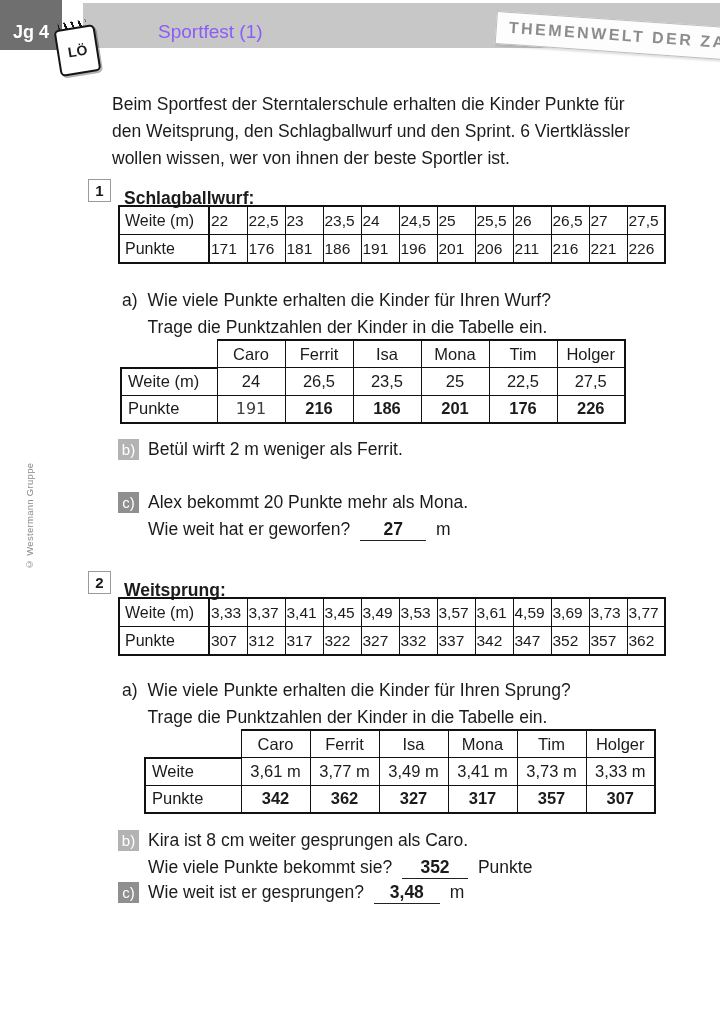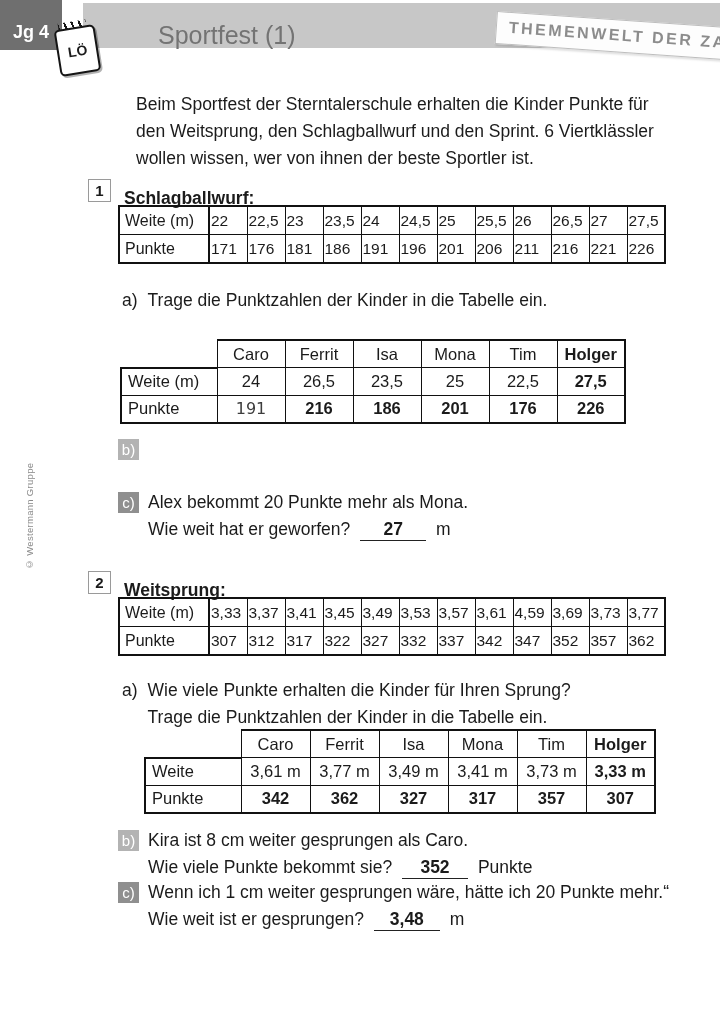--- a/index.html
+++ b/index.html
@@ -3,54 +3,54 @@
 <meta charset="utf-8">
 <style>
   html,body{margin:0;padding:0;background:#e9e9e9;}
   .page{position:relative;width:720px;height:1019px;background:#ffffff;overflow:hidden;
         font-family:"Liberation Sans","DejaVu Sans",sans-serif;color:#1b1b1b;padding-left:42px;}
   
   .header-bar{position:absolute;left:83px;top:3px;width:637px;height:45px;background:#c7c7c7;}
   .jg-box{position:absolute;left:0;top:0;width:62px;height:50px;background:#6f6f6f;color:#fff;
           font-weight:bold;font-size:18px;display:flex;align-items:flex-end;justify-content:center;
           padding-bottom:7px;box-sizing:border-box;}
-  .page-title{position:absolute;left:158px;top:21px;font-size:25px;color:#737373;}
+  .page-title{position:absolute;left:158px;top:21px;font-size:19px;color:#8b5cf6;}
   .note{position:absolute;left:57px;top:27px;width:37px;height:43px;background:#fff;
         border:2.4px solid #151515;border-radius:5px;transform:rotate(-9deg);z-index:3;
         display:flex;align-items:center;justify-content:center;font-weight:bold;font-size:14px;
         box-shadow:1.5px 2px 0 rgba(0,0,0,.3);}
   .note::before{content:"";position:absolute;top:-8px;left:3px;width:28px;height:7px;
         background:repeating-linear-gradient(75deg,#151515 0 2px,transparent 2px 7px);}
   .theme-badge{position:absolute;left:497px;top:11px;background:#fdfdfd;border:1px solid #bdbdbd;
         padding:6px 12px 7px;transform:rotate(4deg);transform-origin:left top;font-size:16px;
         font-weight:bold;letter-spacing:2.5px;color:#8c8c8c;white-space:nowrap;
         box-shadow:1px 2px 2px rgba(0,0,0,.12);}
   
   .copyright{position:absolute;left:24px;top:438px;height:132px;writing-mode:vertical-rl;
         transform:rotate(180deg);font-size:9.5px;color:#8a8a8a;letter-spacing:.3px;}
   
   .block{position:absolute;}
-  .intro{left:136px;top:91px;width:565px;font-size:17.5px;line-height:27px;white-space:pre-line;}
+  .intro{left:112px;top:91px;width:565px;font-size:17.5px;line-height:27px;white-space:pre-line;}
   .sec-head{display:flex;align-items:center;gap:13px;}
   .sec-num{width:23px;height:23px;border:1.4px solid #9a9a9a;display:flex;align-items:center;
         justify-content:center;font-weight:bold;font-size:15px;box-sizing:border-box;background:#fff;}
   .sec-title{font-weight:bold;font-size:17.5px;margin-top:16px;}
   
   table{border-collapse:collapse;}
   .score{border:2.6px solid #111;table-layout:fixed;width:548px;font-size:15.5px;}
   .score td{border:1.5px solid #111;text-align:left;height:27px;padding:0 1px;overflow:hidden;}
   .score td.lbl{text-align:left;padding-left:5px;border-right:2.6px solid #111;font-size:16px;}
   .kids{table-layout:fixed;font-size:16.5px;}
   .kids td{border:1.5px solid #111;text-align:center;height:26px;padding:0 2px;}
   .kids td.corner{border:none;}
   .kids td.lbl{text-align:left;padding-left:6px;}
   .kids .bt{border-top:2.4px solid #111!important;}
   .kids .bb{border-bottom:2.4px solid #111!important;}
   .kids .bl{border-left:2.4px solid #111!important;}
-  .kids .br{border-right:2.4px solid #111!important;font-weight:bold;}
+  .kids .br{border-right:2.4px solid #111!important;}
   .ansb{font-weight:bold;}
   .example{font-weight:400;color:#3d3d3d;font-family:"DejaVu Sans",sans-serif;font-size:16px;}
   
   .task{font-size:17.5px;line-height:27px;}
   .task .row{display:flex;align-items:flex-start;}
   .alpha{flex:none;margin-right:10px;}
   .badge{flex:none;width:21px;height:21px;color:#fff;font-size:15px;display:flex;align-items:center;
         justify-content:center;margin:3px 9px 0 0;}
   .badge.b{background:#b3b3b3;}
   .badge.c{background:#8f8f8f;}
@@ -119,20 +119,21 @@
       <td>221</td>
       <td>226</td>
     </tr>
   </tbody>
     </table>
 
   <div class="block task" style="left:122px;top:287px">
     <div class="row">
       <span class="alpha">a)</span>
       <div>
+        <div>Wie viele Punkte erhalten die Kinder für Ihren Wurf?</div>
         <div>Trage die Punktzahlen der Kinder in die Tabelle ein.</div>
       </div>
     </div>
   </div>
 
   <table class="kids block" style="left:120px;top:339px">
     <colgroup>
         <col style="width:96px">
         <col span="6" style="width:68px">
       </colgroup>
@@ -164,20 +165,21 @@
       <td class="bb ansb">176</td>
       <td class="bb br ansb">226</td>
     </tr>
   </tbody>
     </table>
 
   <div class="block task" style="left:118px;top:436px">
     <div class="row">
       <span class="badge b">b)</span>
       <div>
+        <div>Betül wirft 2 m weniger als Ferrit.</div>
       </div>
     </div>
   </div>
 
   <div class="block task" style="left:118px;top:489px">
     <div class="row">
       <span class="badge c">c)</span>
       <div>
         <div>Alex bekommt 20 Punkte mehr als Mona.</div>
         <div>
@@ -290,21 +292,20 @@
           <span>Punkte</span>
         </div>
       </div>
     </div>
   </div>
 
   <div class="block task" style="left:118px;top:879px">
     <div class="row">
       <span class="badge c">c)</span>
       <div>
-        <div>Wenn ich 1 cm weiter gesprungen wäre, hätte ich 20 Punkte mehr.“</div>
         <div>
           <span>Wie weit ist er gesprungen?</span>
           <span class="blank">3,48</span>
           <span>m</span>
         </div>
       </div>
     </div>
   </div>
 
 </div>

